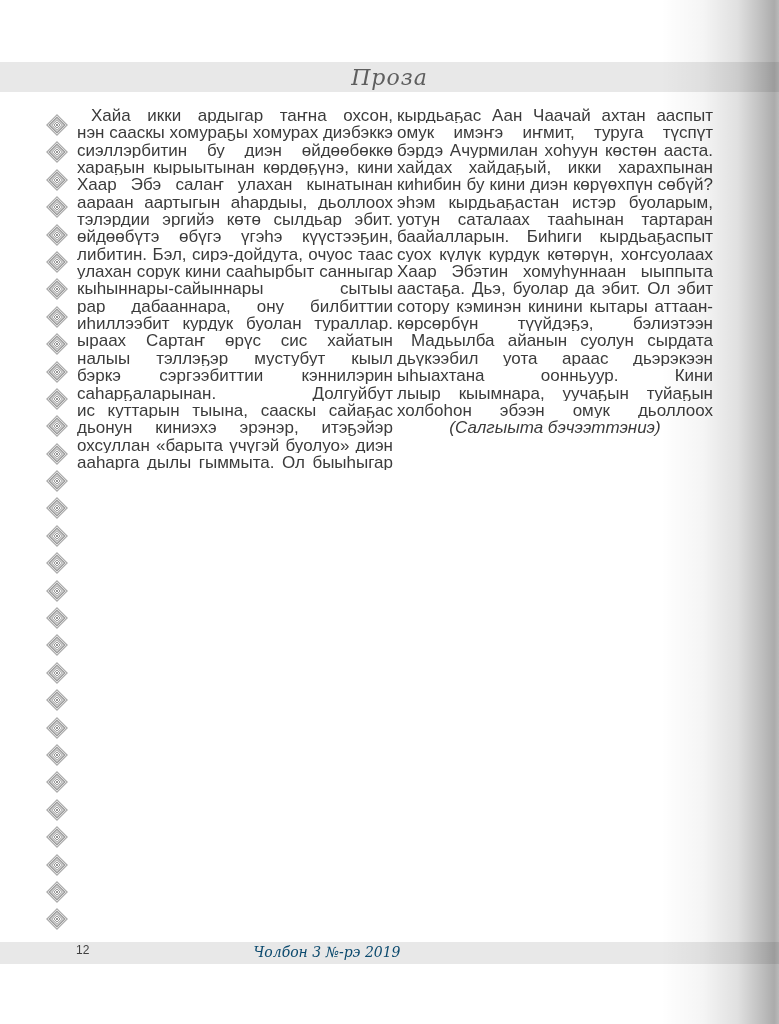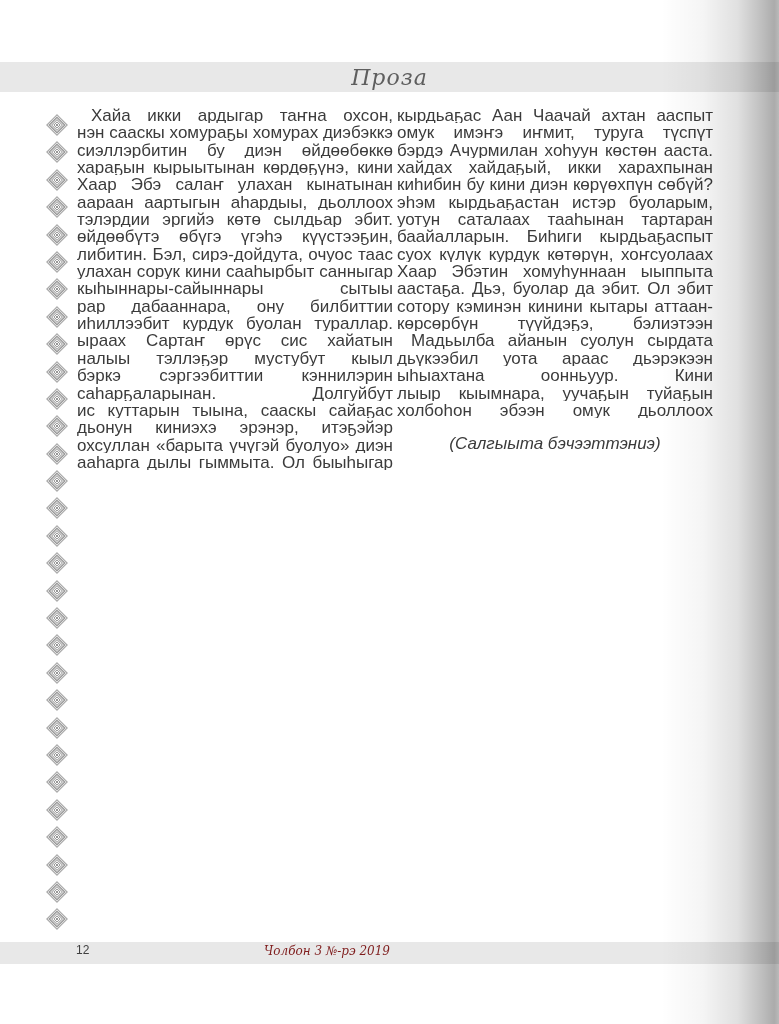--- a/index.html
+++ b/index.html
@@ -29,22 +29,22 @@
   .footer-band { top: 942px; height: 22px; }
   .page-number {
     position: absolute; left: 76px; top: 1px;
     font-size: 12px; color: #3f3f3f;
   }
   .journal-issue {
     position: absolute; left: 227px; width: 200px; top: 2px;
     text-align: center;
     font-family: "DejaVu Serif", serif;
     font-style: italic;
-    font-size: 12px;
-    color: #7f1d1d;
+    font-size: 14px;
+    color: #0c4a6e;
   }
 
   
   .ornament-column {
     position: absolute; left: 46px; top: 114px; width: 22px;
     display: flex; flex-direction: column; gap: 5.4px;
   }
   .diamond { width: 22px; height: 22px; display: block; }
 
   
@@ -60,21 +60,20 @@
     overflow: hidden;
     text-align: justify;
     text-align-last: justify;
     white-space: normal;
   }
   .tline.indent { text-indent: 14px; }
   .tline.pend { text-align-last: left; }
   .tline.note {
     text-align: center; text-align-last: center;
     font-style: italic;
-    margin-top: 16px;
   }
 
   
   .right-shadow {
     position: absolute; top: 0; right: 0; height: 1024px; width: 118px;
     background: linear-gradient(to right,
       rgba(0,0,0,0) 0%,
       rgba(0,0,0,0.04) 35%,
       rgba(0,0,0,0.12) 65%,
       rgba(0,0,0,0.27) 88%,

